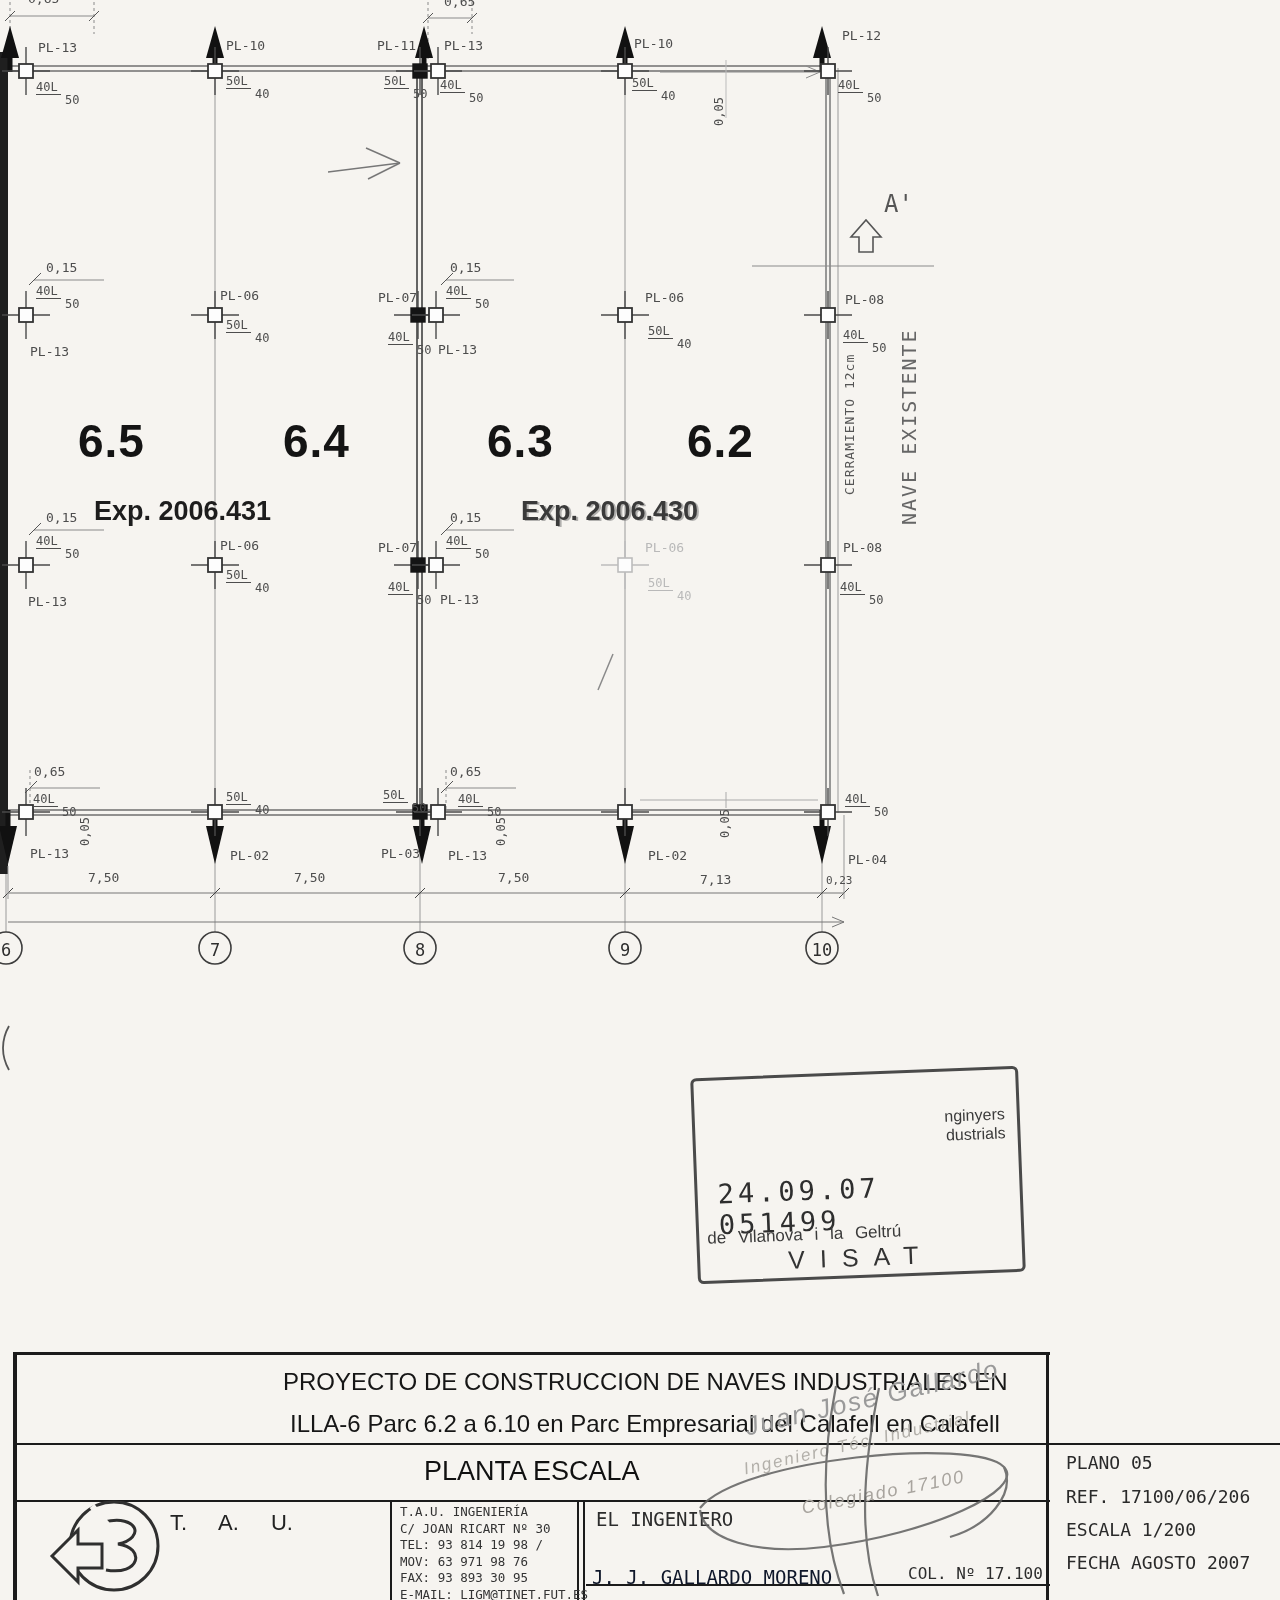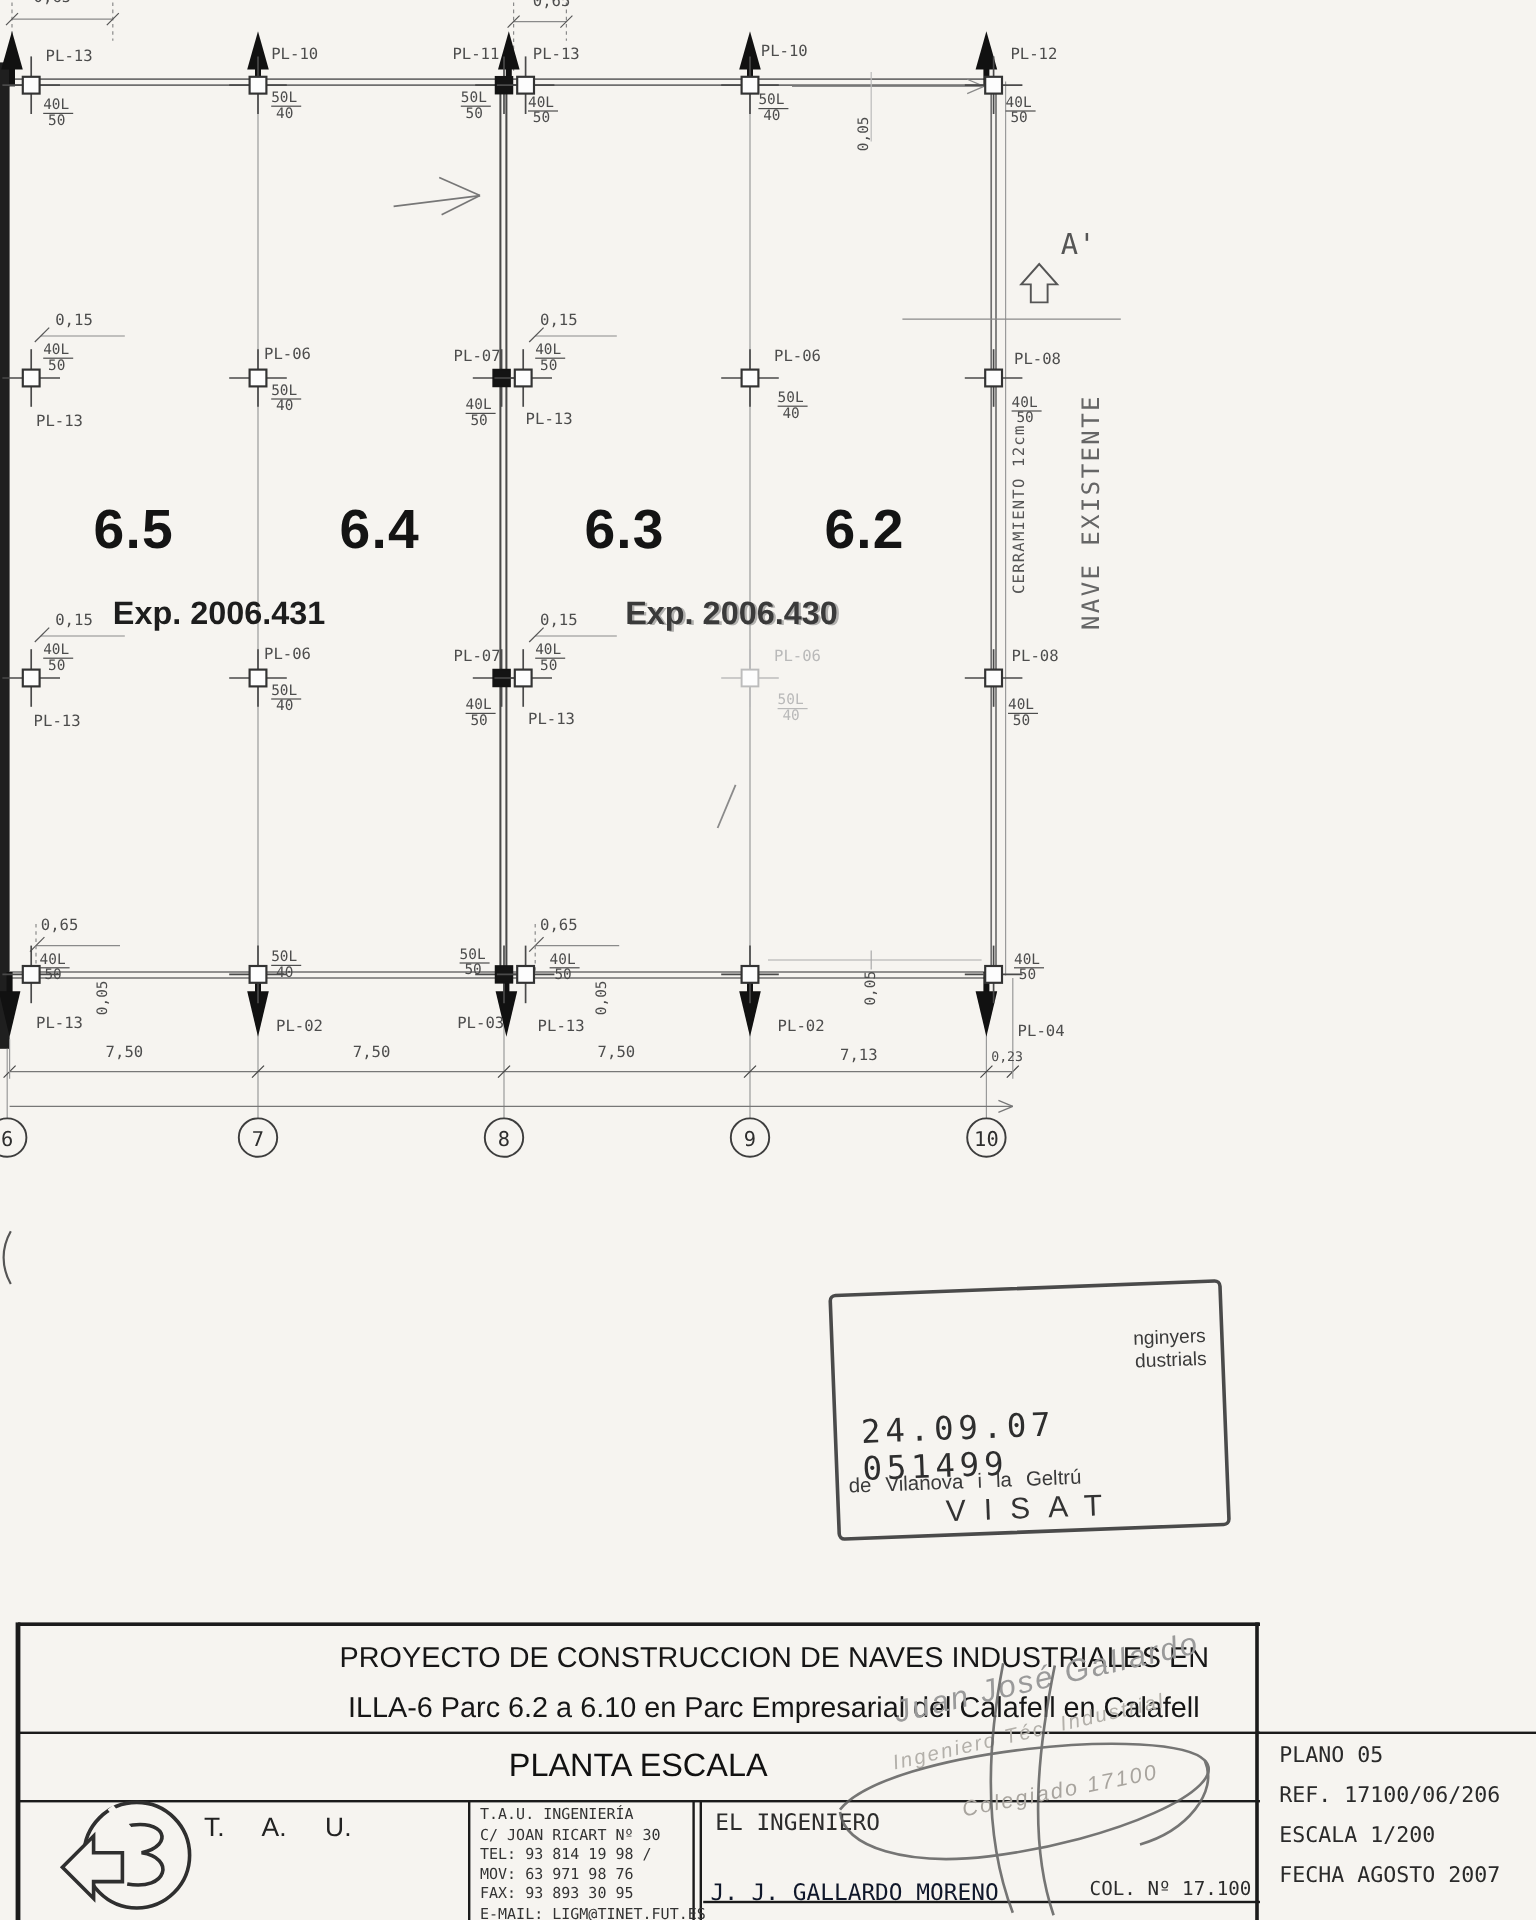--- a/index.html
+++ b/index.html
@@ -7,21 +7,21 @@
     font-family:"Liberation Sans",sans-serif;}
   svg{position:absolute;left:0;top:0}
   #linework{z-index:1}
   #siglayer{z-index:9;pointer-events:none}
   .layer{position:absolute;left:0;top:0;width:1186px;height:1600px;z-index:3}
 
   .lab{position:absolute;font:13px "DejaVu Sans Mono",monospace;color:#4d4d4d;white-space:nowrap}
   .lab.faint{color:#b9b9b9}
   .mark{position:absolute;font:12px/11px "DejaVu Sans Mono",monospace;color:#4d4d4d;white-space:nowrap}
   .mark .a{display:inline-block;border-bottom:1.3px solid #4d4d4d;padding:0 3px 1px 0}
-  .mark .b{display:block;margin-left:4px}
+  .mark .b{display:block;margin-left:29px}
   .mark.faint{color:#b9b9b9}.mark.faint .a{border-color:#b9b9b9}
   .dim{position:absolute;font:13px "DejaVu Sans Mono",monospace;color:#4d4d4d;white-space:nowrap}
   .dim.small{font-size:11px}
   .vdim{position:absolute;font:12px "DejaVu Sans Mono",monospace;color:#4d4d4d;
     transform:rotate(-90deg);transform-origin:0 0;white-space:nowrap}
   .vtext{position:absolute;font:13px "DejaVu Sans Mono",monospace;color:#555;
     transform:rotate(-90deg);transform-origin:0 0;white-space:nowrap;letter-spacing:1px}
   .vtext.big{font-size:20px;color:#666;letter-spacing:2px}
   .bignum{position:absolute;font:bold 46px/46px "Liberation Sans",sans-serif;color:#141414;letter-spacing:1px}
   .exp{position:absolute;font:bold 27px "Liberation Sans",sans-serif;color:#1d1d1d;white-space:nowrap}
@@ -226,21 +226,21 @@
 <div class="layer">
 
   <div class="dim" style="left:28px;top:-9px">0,65</div>
   <div class="dim" style="left:444px;top:-6px">0,65</div>
 
   <div class="lab" style="left:38px;top:40px">PL-13</div>
   <div class="lab" style="left:226px;top:38px">PL-10</div>
   <div class="lab" style="left:377px;top:38px">PL-11</div>
   <div class="lab" style="left:444px;top:38px">PL-13</div>
   <div class="lab" style="left:634px;top:36px">PL-10</div>
-  <div class="lab" style="left:842px;top:38px">PL-12</div>
+  <div class="lab" style="left:842px;top:28px">PL-12</div>
 
   <div class="mark" style="left:36px;top:82px"><span class="a">40L</span><span class="b">50</span></div>
   <div class="mark" style="left:226px;top:76px"><span class="a">50L</span><span class="b">40</span></div>
   <div class="mark" style="left:384px;top:76px"><span class="a">50L</span><span class="b">50</span></div>
   <div class="mark" style="left:440px;top:80px"><span class="a">40L</span><span class="b">50</span></div>
   <div class="mark" style="left:632px;top:78px"><span class="a">50L</span><span class="b">40</span></div>
   <div class="mark" style="left:838px;top:80px"><span class="a">40L</span><span class="b">50</span></div>
 
 
   <div class="aprime" style="left:884px;top:190px">A'</div>

